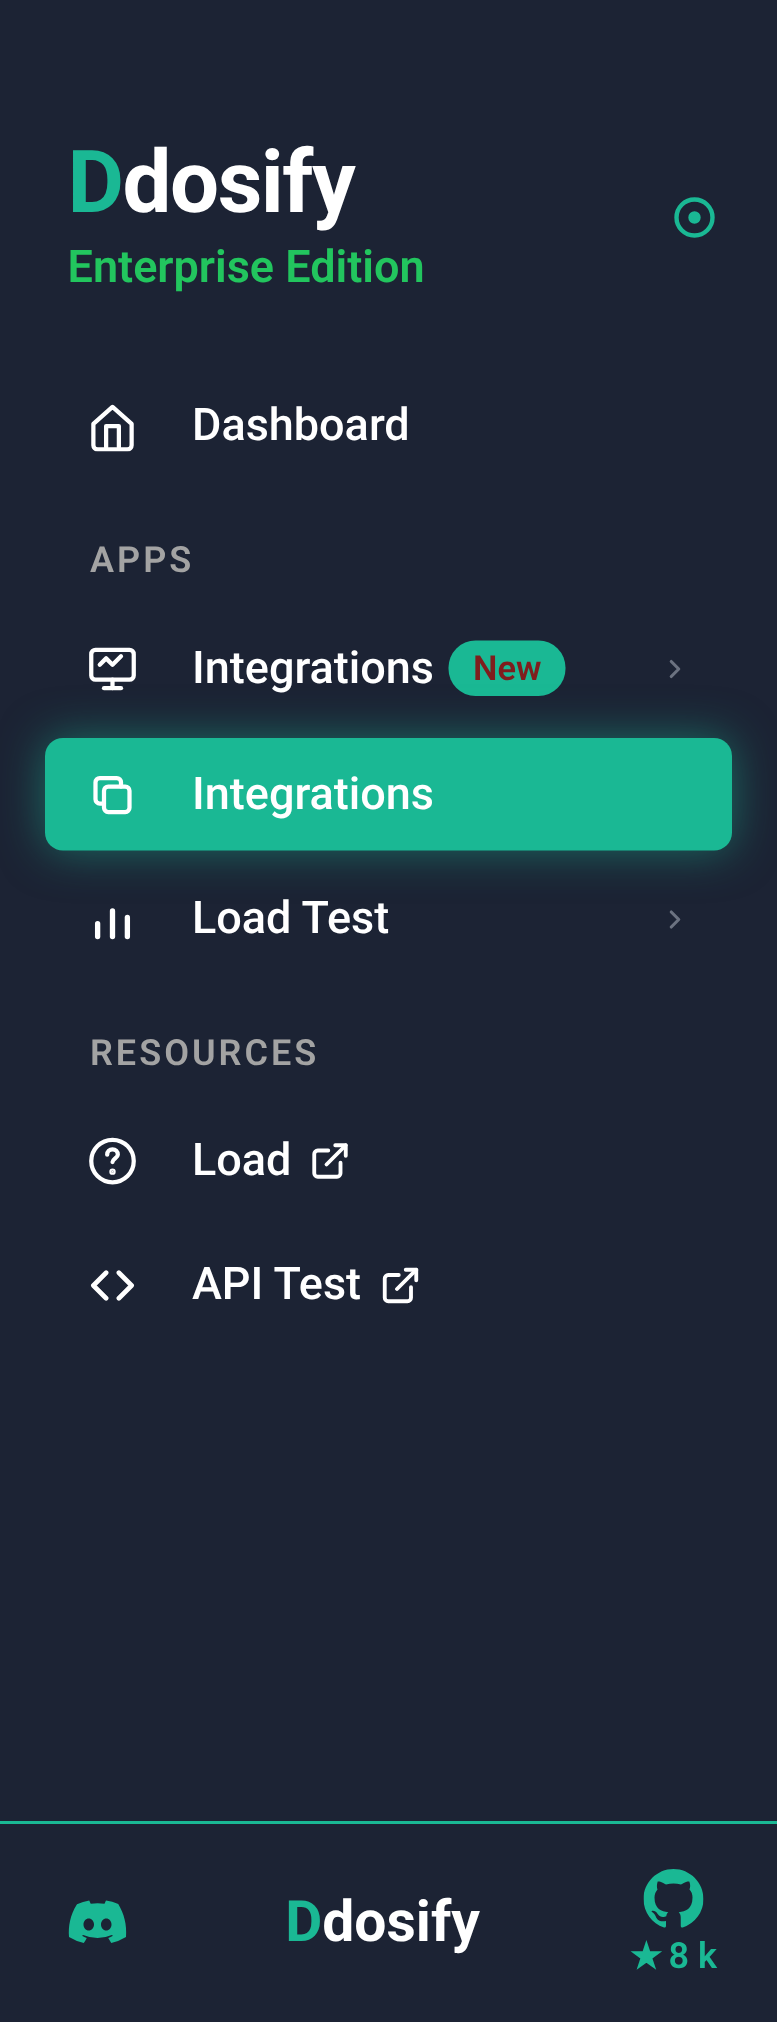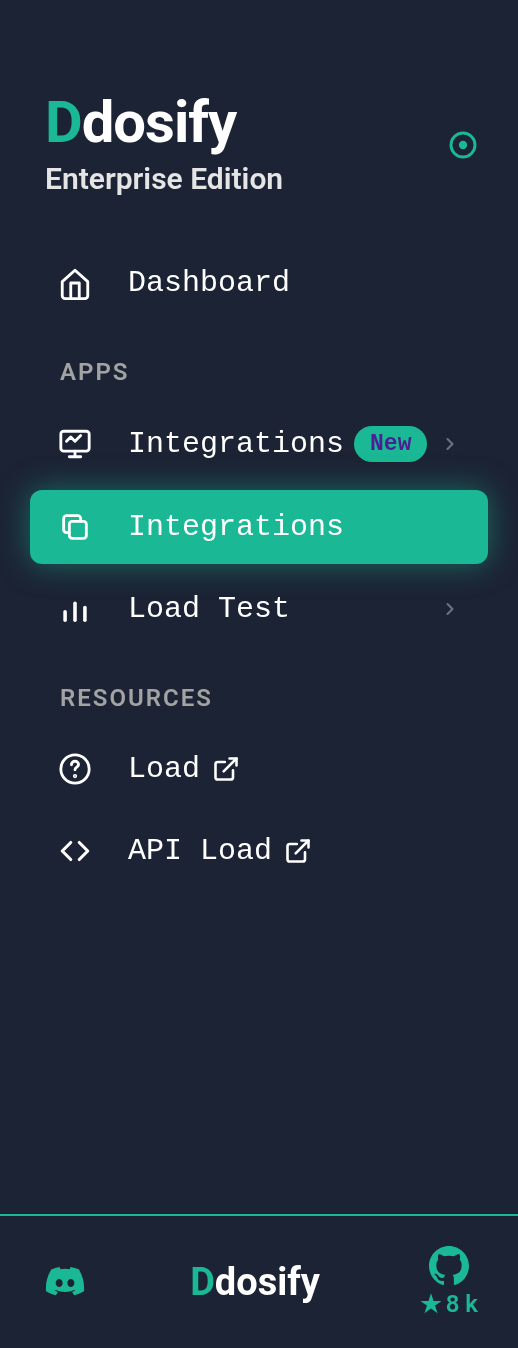--- a/index.html
+++ b/index.html
@@ -38,21 +38,21 @@
       color: #fff;
       letter-spacing: -1px;
       line-height: 1;
     }
     .logo-accent {
       color: #1ab894;
     }
     .edition {
       font-size: 30px;
       font-weight: 600;
-      color: #e5e5e5;
+      color: #22c55e;
       margin-top: 10px;
     }
     .target-btn {
       width: 40px;
       height: 40px;
       display: flex;
       align-items: center;
       justify-content: center;
       color: #1ab894;
     }
@@ -61,21 +61,20 @@
       flex: 1;
     }
     .nav-item {
       display: flex;
       align-items: center;
       padding: 20px 28px;
       border-radius: 12px;
       cursor: pointer;
       margin-bottom: 8px;
       position: relative;
-      font-family: Liberation Mono, monospace;
     }
     .nav-item.active {
       background: #1ab894;
       box-shadow: 0 0 30px rgba(26, 184, 148, 0.5);
     }
     .nav-icon {
       width: 34px;
       height: 34px;
       display: flex;
       align-items: center;
@@ -83,21 +82,21 @@
       margin-right: 36px;
       flex-shrink: 0;
     }
     .nav-label {
       font-size: 30px;
       font-weight: 500;
       color: #fff;
     }
     .badge {
       background: #1ab894;
-      color: #4c1d95;
+      color: #7f1d1d;
       font-size: 23px;
       font-weight: 600;
       padding: 5px 16px;
       border-radius: 18px;
       margin-left: 10px;
     }
     .chevron {
       margin-left: auto;
       color: #6b7280;
     }
@@ -238,21 +237,21 @@
       </span>
     </div>
 
     <div class="nav-item">
       <span class="nav-icon">
         <svg width="36" height="36" viewBox="0 0 24 24" fill="none" stroke="#fff" stroke-width="2.2" stroke-linecap="round" stroke-linejoin="round">
           <polyline points="9 18 3 12 9 6"></polyline>
           <polyline points="15 6 21 12 15 18"></polyline>
         </svg>
       </span>
-      <span class="nav-label">API Load</span>
+      <span class="nav-label">API Test</span>
       <span class="ext-icon">
         <svg width="28" height="28" viewBox="0 0 24 24" fill="none" stroke="#fff" stroke-width="2.2" stroke-linecap="round" stroke-linejoin="round">
           <path d="M18 13v6a2 2 0 0 1-2 2H5a2 2 0 0 1-2-2V8a2 2 0 0 1 2-2h6"></path>
           <polyline points="15 3 21 3 21 9"></polyline>
           <line x1="10" y1="14" x2="21" y2="3"></line>
         </svg>
       </span>
     </div>
   </div>
 

